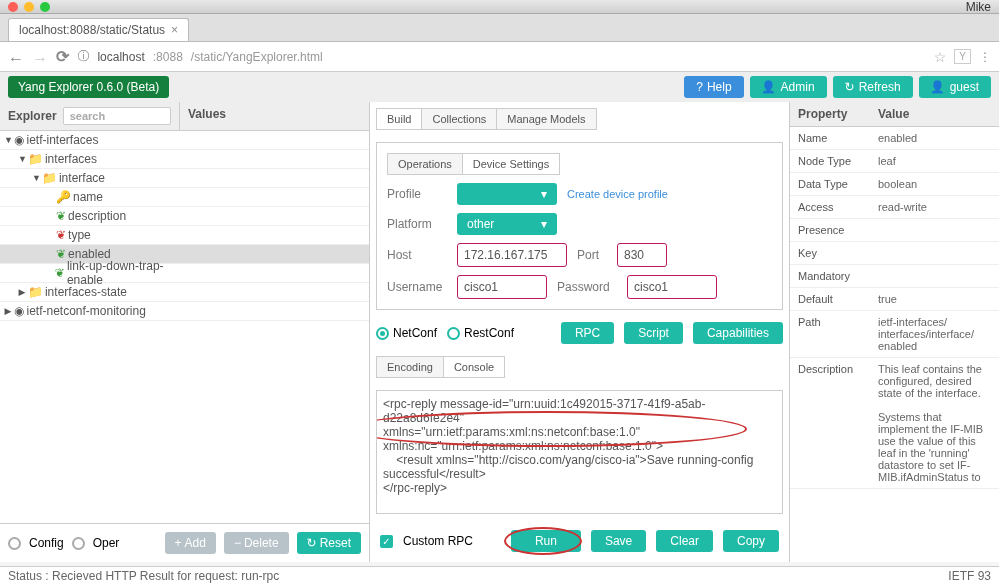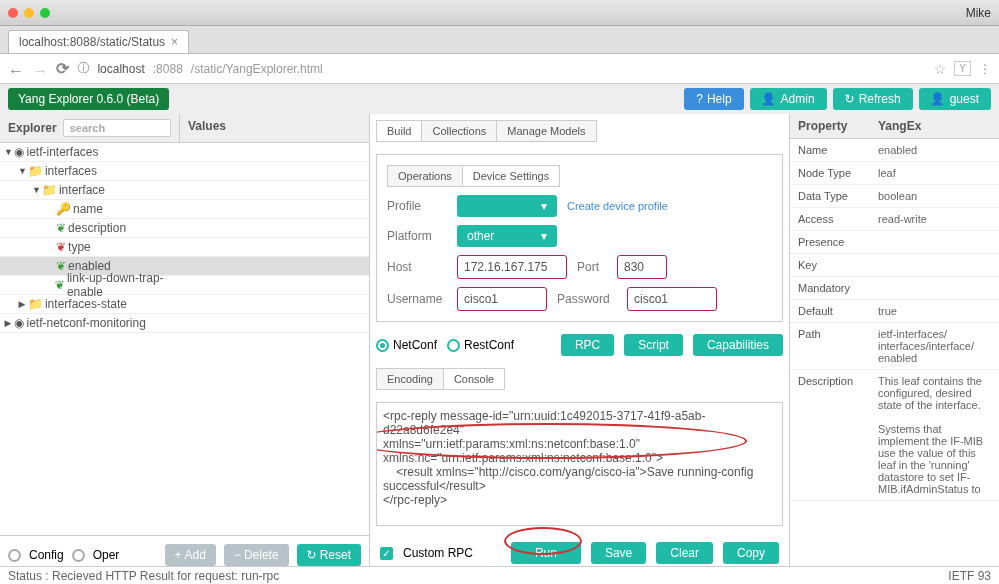--- a/index.html
+++ b/index.html
@@ -1,17 +1,17 @@
 <!DOCTYPE html>
 <html><head>
 <meta charset="utf-8">
 <style>
 *{box-sizing:border-box;margin:0;padding:0;font-family:Arial,Helvetica,sans-serif;font-size:12px}
 body{background:#f5f5f5;width:999px;height:584px;overflow:hidden;position:relative}
-.titlebar{height:26px;background:linear-gradient(#e8e8e8,#d0d0d0);display:flex;align-items:center;padding:0 8px;border-bottom:1px solid #aaa}
+.titlebar{height:14px;background:linear-gradient(#e8e8e8,#d0d0d0);display:flex;align-items:center;padding:0 8px;border-bottom:1px solid #aaa}
 .dots{display:flex;gap:6px}
 .dot{width:10px;height:10px;border-radius:50%}
 .dot.r{background:#ff5f56}.dot.y{background:#ffbd2e}.dot.g{background:#27c93f}
 .user-name{margin-left:auto;font-size:12px;color:#333}
 .tabstrip{height:28px;background:#e0e0e0;display:flex;align-items:flex-end;border-bottom:1px solid #bbb}
 .tab{background:#fff;border:1px solid #bbb;border-bottom:none;padding:4px 10px;margin-left:8px;border-radius:3px 3px 0 0;display:flex;align-items:center;gap:6px;font-size:11px;color:#555;min-width:180px}
 .tab-x{color:#888;margin-left:auto}
 .addrbar{height:30px;background:#fff;border-bottom:1px solid #ccc;display:flex;align-items:center;padding:0 8px;gap:8px}
 .nav-ico{color:#888;font-size:16px;font-weight:bold}
 .addr{flex:1;display:flex;align-items:flex-start;gap:8px;color:#555;font-size:12px}
@@ -318,21 +318,21 @@
       <div class="pill">Clear</div>
       <div class="pill">Copy</div>
     </div>
   </div>
 
   <div class="rightcol">
     <table>
       <tbody>
           <tr>
             <th>Property</th>
-            <th>YangEx</th>
+            <th>Value</th>
           </tr>
       </tbody>
         <tbody id="proprows">
           <tr>
             <td>Name</td>
             <td style="white-space:pre-line">enabled</td>
           </tr>
           <tr>
             <td>Node Type</td>
             <td style="white-space:pre-line">leaf</td>

